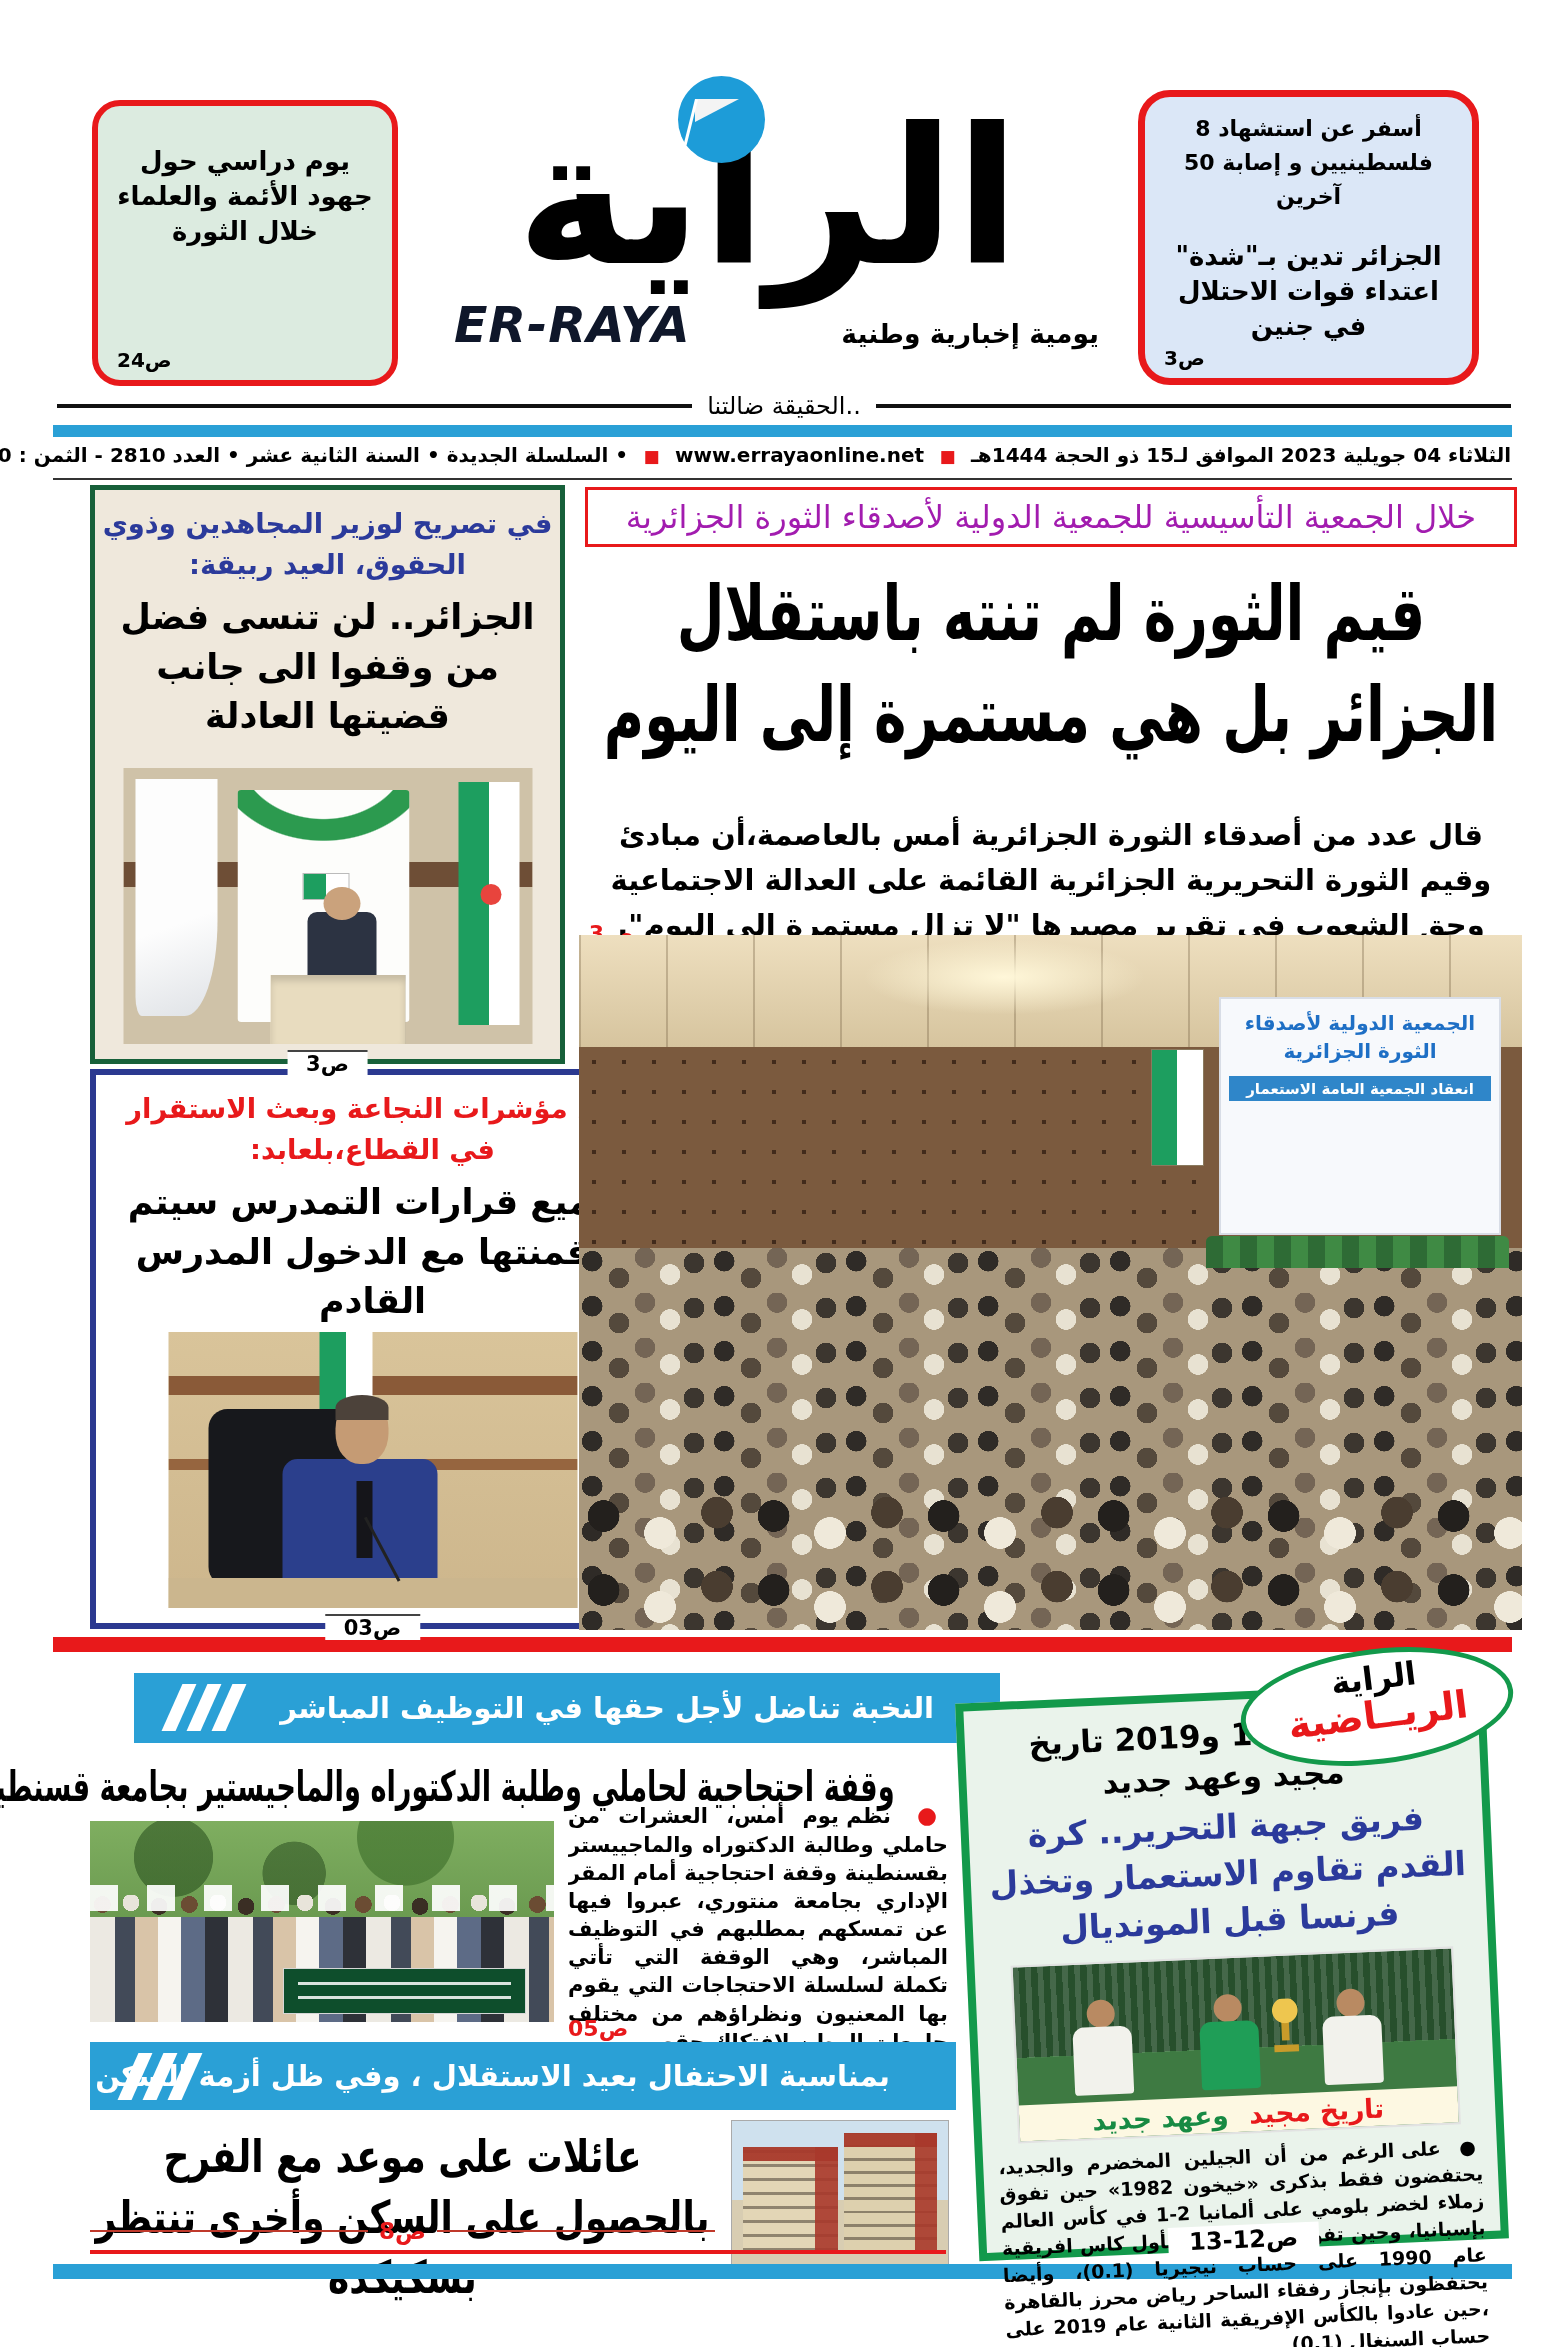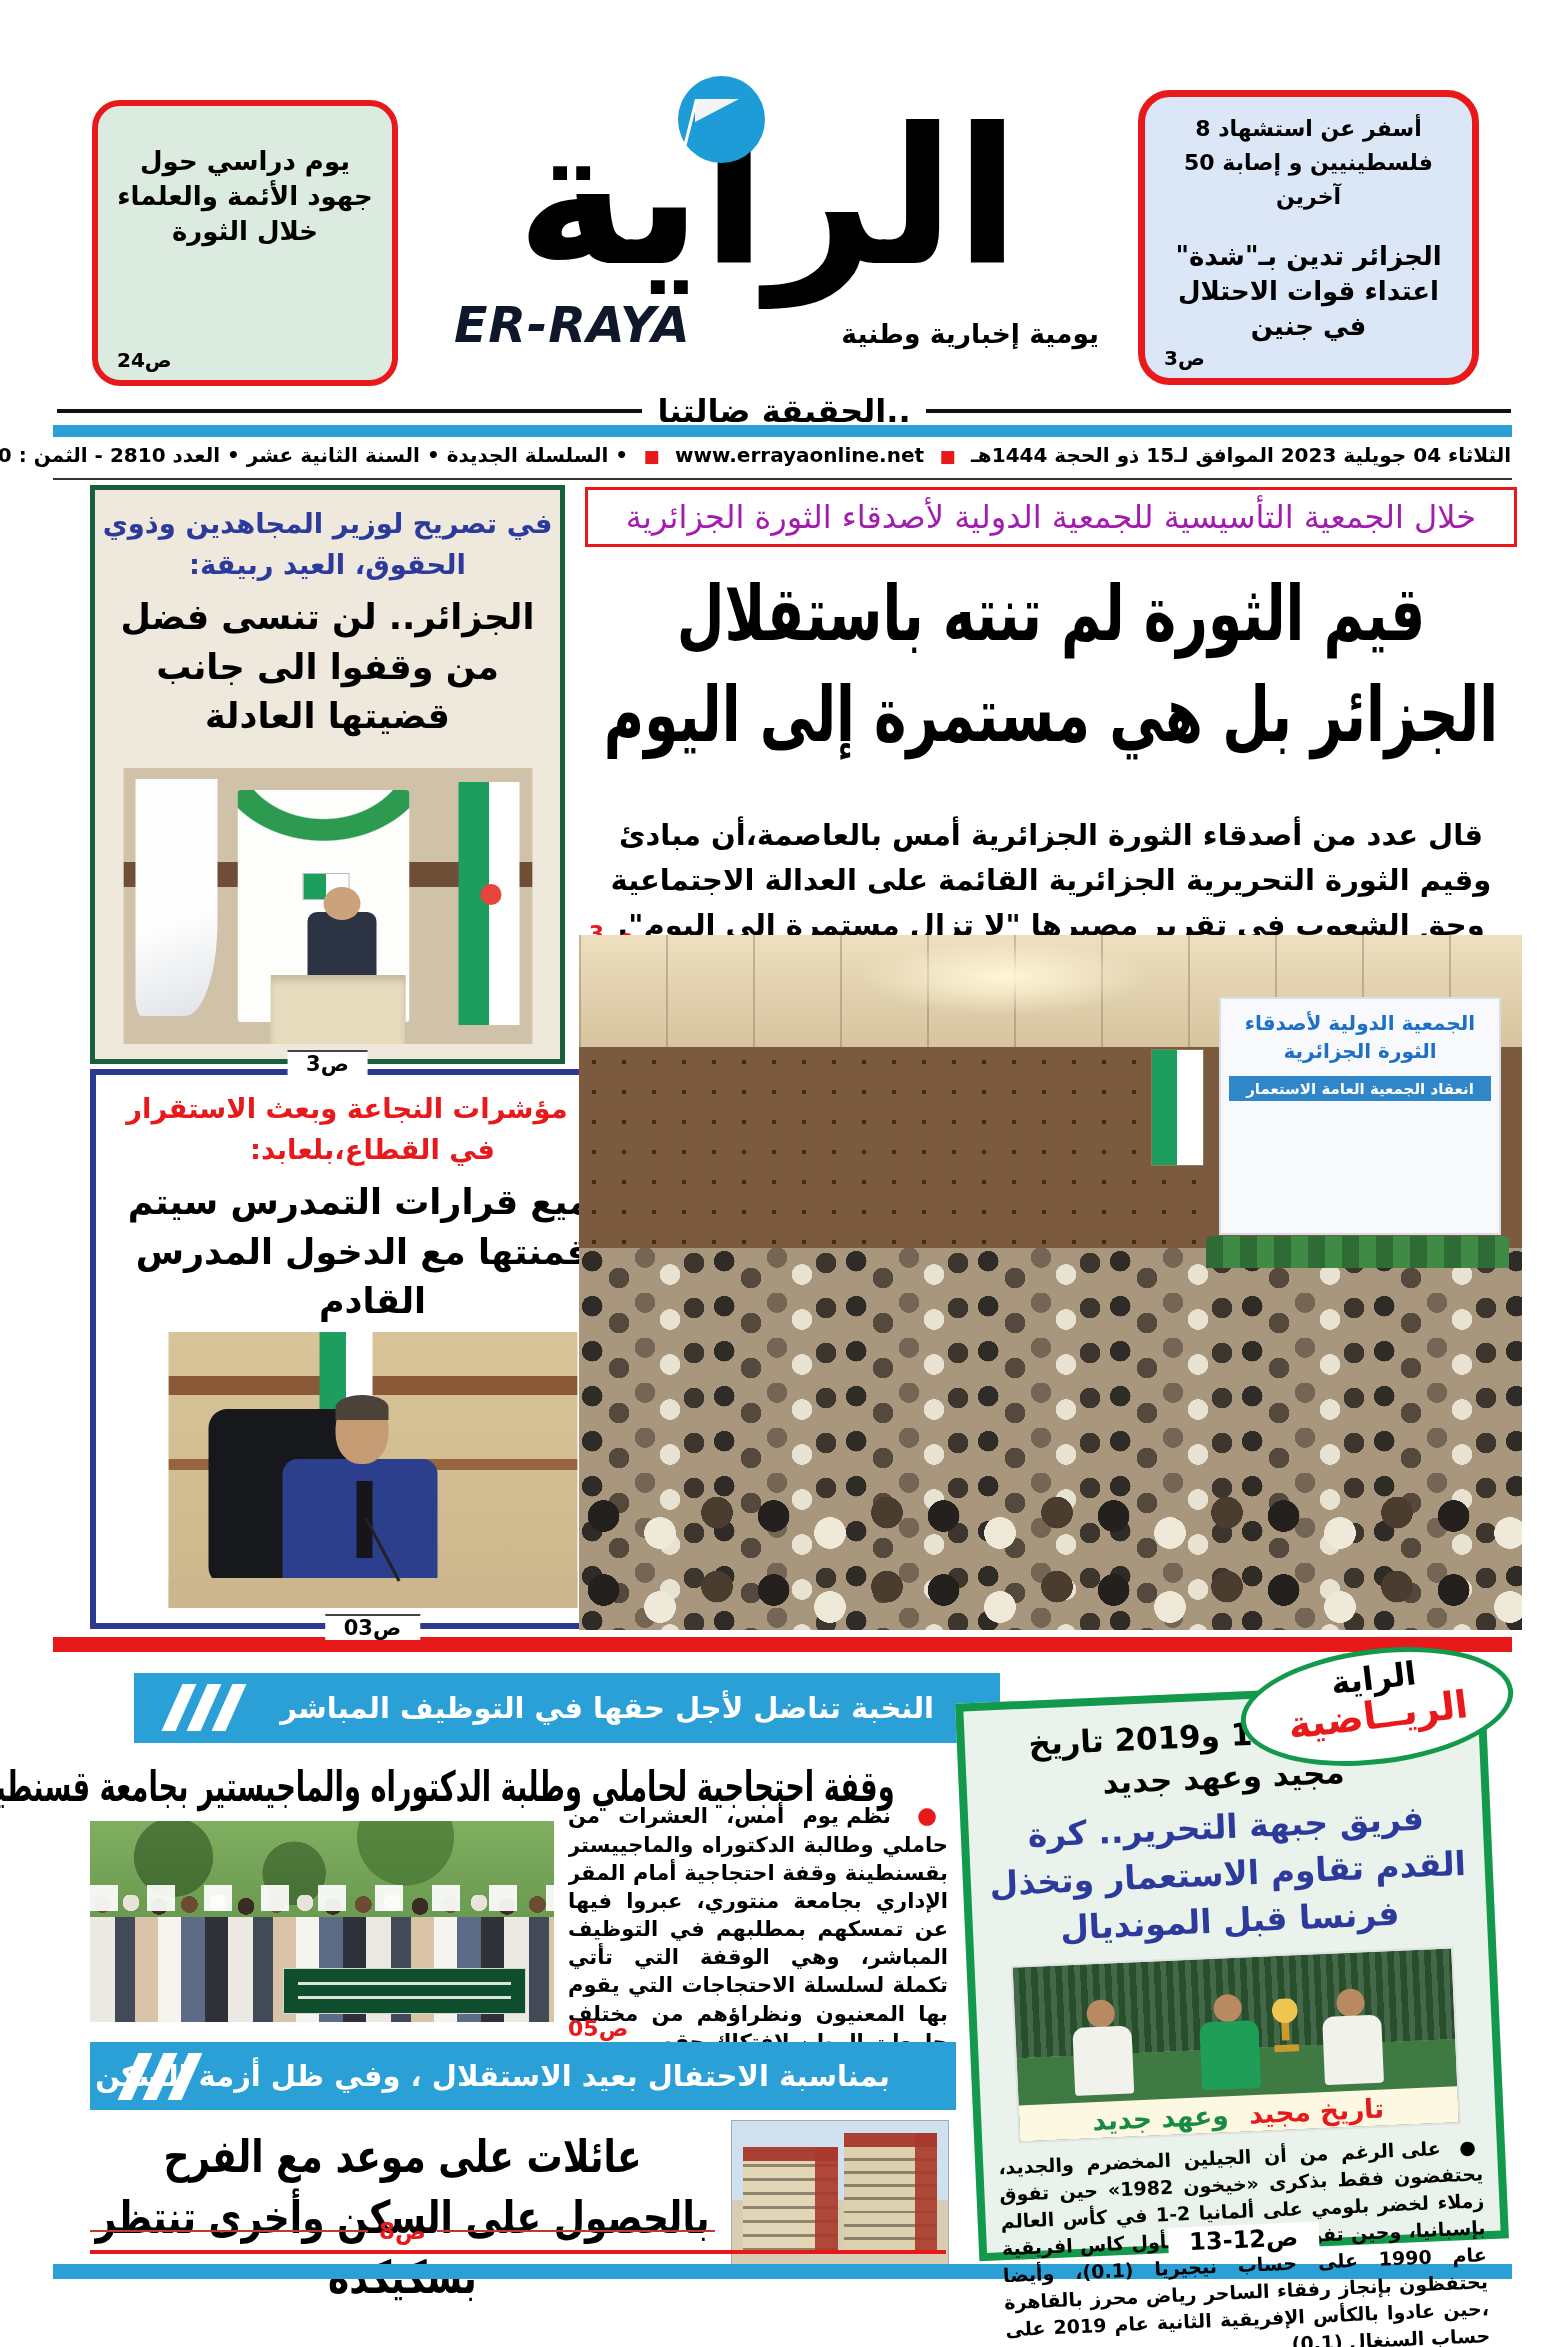--- a/index.html
+++ b/index.html
@@ -23,21 +23,21 @@
            line-height:1;letter-spacing:-5.7px;}
   .logo-flag{position:absolute;top:0;left:241px;width:87px;height:87px;background:#1d9cd8;border-radius:50%;z-index:2;}
   .logo-flag .pennant{position:absolute;left:17px;top:23px;width:0;height:0;
            border-top:23px solid #f4f4f4;border-right:44px solid transparent;}
   .logo-flag .pole{position:absolute;left:17px;top:23px;width:2.8px;height:47px;background:#fff;transform:rotate(14deg);transform-origin:top left;}
   .logo-latin{position:absolute;left:17px;bottom:40px;font-size:49px;font-weight:900;font-style:italic;
            color:#0f172a;direction:ltr;letter-spacing:0.9px;}
   .type-line{position:absolute;right:0;bottom:45px;font-size:26.5px;font-weight:700;}
   .slogan-row{left:57px;top:392px;width:1454px;display:flex;align-items:center;gap:15px;}
   .slogan-row .rule{flex:1;height:3.8px;background:#111;}
-  .slogan{font-size:32px;font-weight:700;white-space:nowrap;}
+  .slogan{font-size:24px;font-weight:400;white-space:nowrap;}
 
   .bluebar{left:53px;top:425px;width:1459px;height:12.3px;background:#2aa0d6;}
   .dateline{left:57px;top:443px;width:1454px;text-align:center;font-size:20px;font-weight:700;white-space:nowrap;}
   .dateline .sep{color:#e8191b;padding:0 8.5px;font-size:17px;}
   .dateline .url{direction:ltr;display:inline-block;}
   .thinrule{left:53px;top:478px;width:1459px;height:1.9px;background:#333;}
 
   
   .lead{left:585px;top:487px;width:932px;text-align:center;}
   .lead-kicker{box-sizing:border-box;border:3.8px solid #e8191b;padding:7.6px 5.7px;color:#a21caf;

